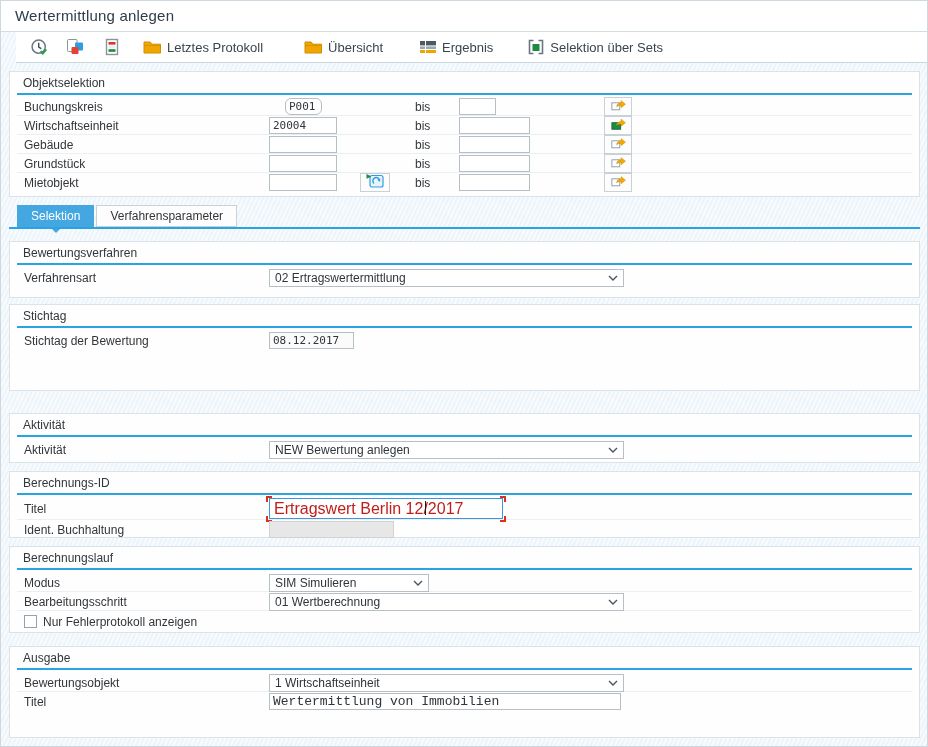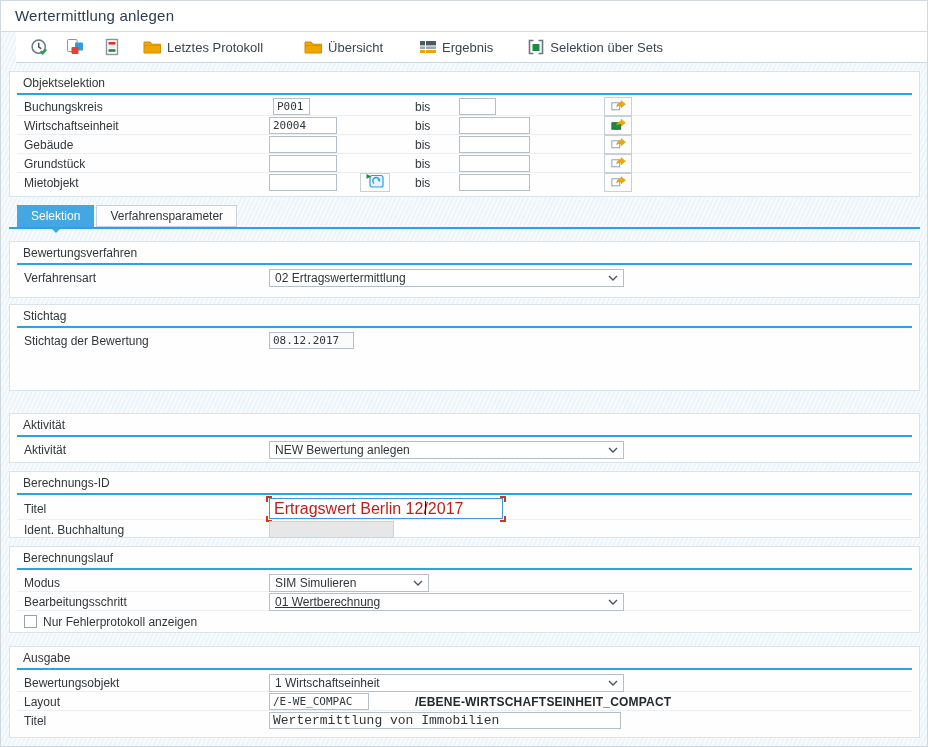--- a/index.html
+++ b/index.html
@@ -177,21 +177,21 @@
       </span>
       <span>Selektion über Sets</span>
     </button>
   </div>
 
   <div class="grp" style="top:70px; height:126px;">
     <div class="grp-head">Objektselektion</div>
 
     <div class="row" style="margin-top:2px;">
       <span class="lbl">Buchungskreis</span>
-      <input class="ipt" style="left: 256px; width: 37px;" value="P001">
+      <input class="ipt" style="left: 268px; width: 37px; border-radius: 6px;" value="P001">
       <span class="bis">bis</span>
       <input class="ipt" style="left: 442px; width: 37px;" value="">
       <button class="icon-btn" style="left:587px; width:28px;">
         <span>
           <svg width="18" height="14" viewBox="0 0 20 16">
             <rect x="3" y="5.5" width="9" height="8" fill="#fff" stroke="#7f97a8"></rect>
             <path d="M8.5 10 C8.5 6.5 12 5.5 13.5 5.5 V3 L18.5 7 13.5 11 V8.5 C11.5 8.5 9.5 8.7 8.5 10 Z" fill="#f2a900" stroke="#cf8e00" stroke-width="0.6"></path>
           </svg>
         </span>
       </button>
@@ -333,21 +333,21 @@
       <span class="lbl">Modus</span>
       <div class="sel" style="left:252px; width:160px;">
         <span>SIM Simulieren</span>
         <svg width="10" height="6" viewBox="0 0 10 6">
             <path d="M1 1 L5 5 L9 1" stroke="#4a5560" fill="none" stroke-width="1.4"></path>
           </svg>
       </div>
     </div>
     <div class="row">
       <span class="lbl">Bearbeitungsschritt</span>
-      <div class="sel" style="left:252px; width:355px;text-decoration:underline;">
+      <div class="sel" style="left:252px; width:355px;">
         <span>01 Wertberechnung</span>
         <svg width="10" height="6" viewBox="0 0 10 6">
             <path d="M1 1 L5 5 L9 1" stroke="#4a5560" fill="none" stroke-width="1.4"></path>
           </svg>
       </div>
     </div>
     <div class="row noline cbx-row">
       <span class="cbx"></span>
       <span class="cbx-lbl">Nur Fehlerprotokoll anzeigen</span>
     </div>
@@ -357,24 +357,19 @@
     <div class="grp-head">Ausgabe</div>
     <div class="row" style="margin-top:3px;">
       <span class="lbl">Bewertungsobjekt</span>
       <div class="sel" style="left:252px; width:355px;">
         <span>1 Wirtschaftseinheit</span>
         <svg width="10" height="6" viewBox="0 0 10 6">
             <path d="M1 1 L5 5 L9 1" stroke="#4a5560" fill="none" stroke-width="1.4"></path>
           </svg>
       </div>
     </div>
-    <div class="row">
-      <span class="lbl">Layout</span>
-      <input class="ipt" style="left: 252px; width: 100px;" value="/E-WE_COMPAC">
-      <span class="static-txt">/EBENE-WIRTSCHAFTSEINHEIT_COMPACT</span>
-    </div>
     <div class="row noline">
       <span class="lbl">Titel</span>
       <input class="ipt prop" style="left: 252px; width: 352px;" value="Wertermittlung von Immobilien">
     </div>
   </div>
 
 </div>
 
 </body></html>

